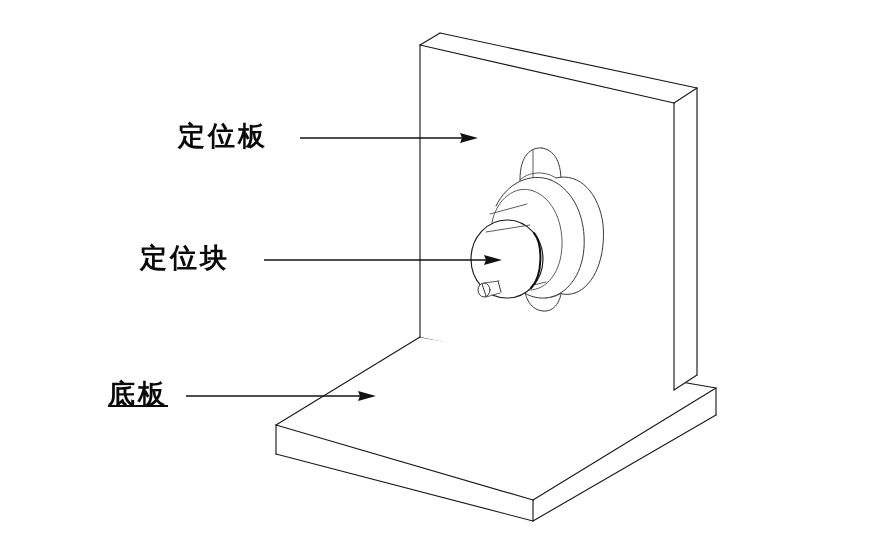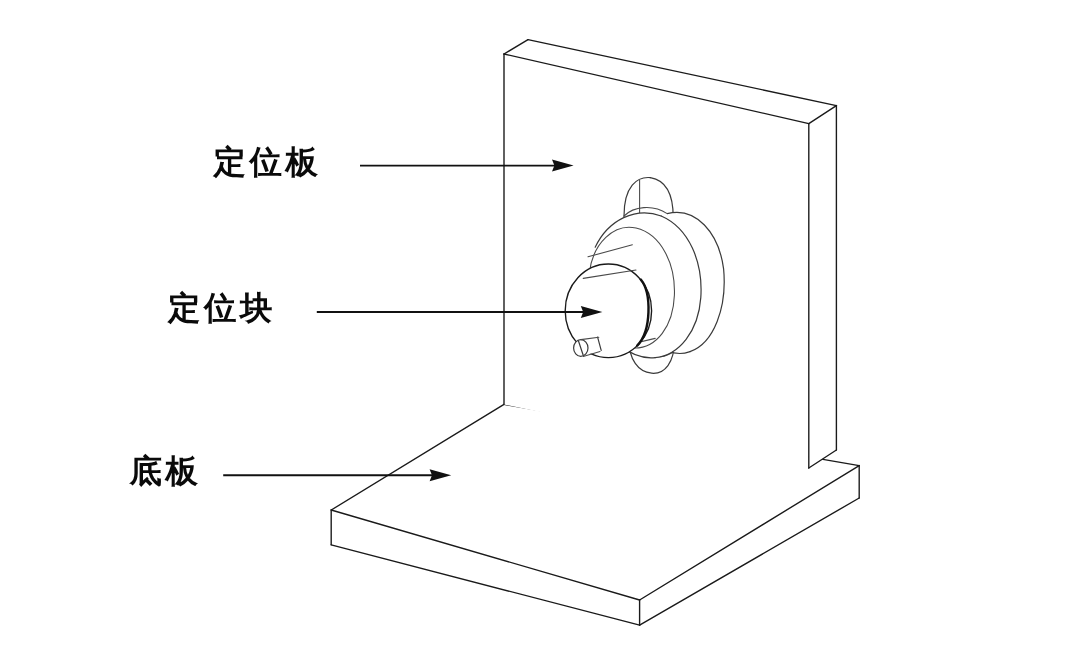--- a/index.html
+++ b/index.html
@@ -31,21 +31,21 @@
     font-size: 27px;
     font-weight: 600;
     color: #0a0a0a;
     letter-spacing: 3px;
     white-space: nowrap;
     line-height: 1;
     user-select: none;
   }
   #label-locating-plate { left: 178px; top: 122px; }
   #label-locating-block { left: 140px; top: 244px; }
-  #label-base-plate     { left: 108px; top: 380px; }
+  #label-base-plate     { left: 108px; top: 380px; text-decoration: underline; }
 
   .edge       { fill: none; stroke: #1a1a1a; stroke-width: 1.15; stroke-linejoin: round; stroke-linecap: round; }
   .edge-soft  { fill: none; stroke: #3a3a3a; stroke-width: 1.0;  stroke-linejoin: round; stroke-linecap: round; }
   .edge-thin  { fill: none; stroke: #4a4a4a; stroke-width: 0.9;  stroke-linejoin: round; stroke-linecap: round; }
   .edge-heavy { fill: none; stroke: #111111; stroke-width: 2.0;  stroke-linejoin: round; stroke-linecap: round; }
   .face       { fill: #ffffff; }
   .leader     { fill: none; stroke: #111111; stroke-width: 1.6; stroke-linecap: butt; }
   .arrowhead  { fill: #111111; stroke: none; }
 </style>
 </head>

